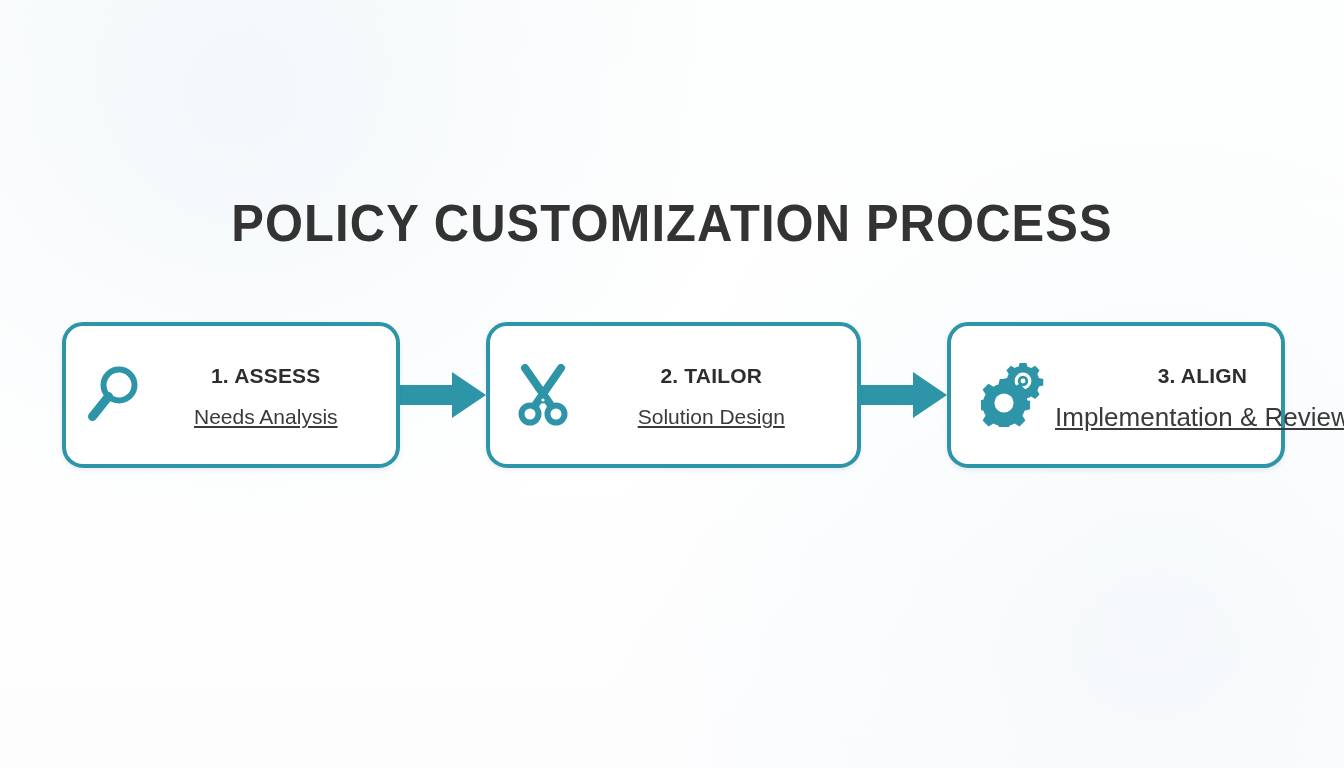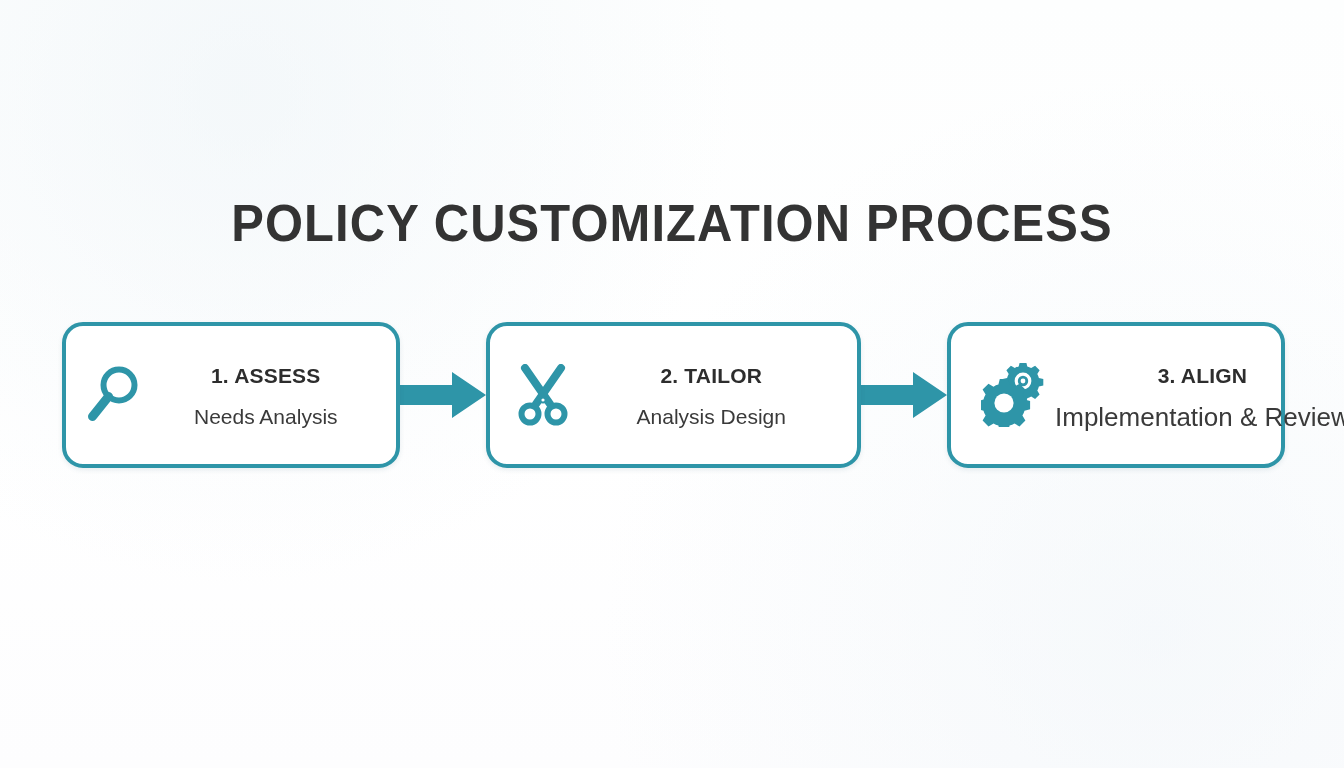--- a/index.html
+++ b/index.html
@@ -108,20 +108,21 @@
     white-space: nowrap;
   }
   .step-sub {
     font-family: "Liberation Sans Narrow", "Liberation Sans", sans-serif;
     font-weight: normal;
     font-size: 21px;
     line-height: 26px;
     color: #3a3a3a;
     margin-top: 10px;
     white-space: nowrap;
+    text-decoration: underline;
   }
   .card-3 .step-sub { font-size: 26px; }
 
   
   .arrow {
     flex: 0 0 auto;
     width: 86px;
     height: 48px;
     display: block;
   }
@@ -159,21 +160,21 @@
         <svg width="54" height="62" viewBox="0 0 54 62" fill="none" aria-hidden="true">
           <path d="M9 4 L34 40" stroke="#2e95a8" stroke-width="8" stroke-linecap="round"></path>
           <path d="M45 4 L20 40" stroke="#2e95a8" stroke-width="8" stroke-linecap="round"></path>
           <circle cx="14" cy="50" r="8.5" stroke="#2e95a8" stroke-width="6"></circle>
           <circle cx="40" cy="50" r="8.5" stroke="#2e95a8" stroke-width="6"></circle>
           <circle cx="27" cy="36" r="2.6" fill="#ffffff" stroke="#2e95a8" stroke-width="2"></circle>
         </svg>
       </div>
       <div class="card-text">
         <div class="step-title">2. TAILOR</div>
-        <div class="step-sub">Analysis Design</div>
+        <div class="step-sub">Solution Design</div>
       </div>
     </div>
 
     <svg class="arrow" viewBox="0 0 86 48">
       <path d="M0 14 L52 14 L52 1 L86 24 L52 47 L52 34 L0 34 Z" fill="#2e95a8"></path>
     </svg>
 
     <div class="card card-3">
       <div class="card-icon">
         <svg width="68" height="64" viewBox="0 0 68 64" fill="none" aria-hidden="true">

